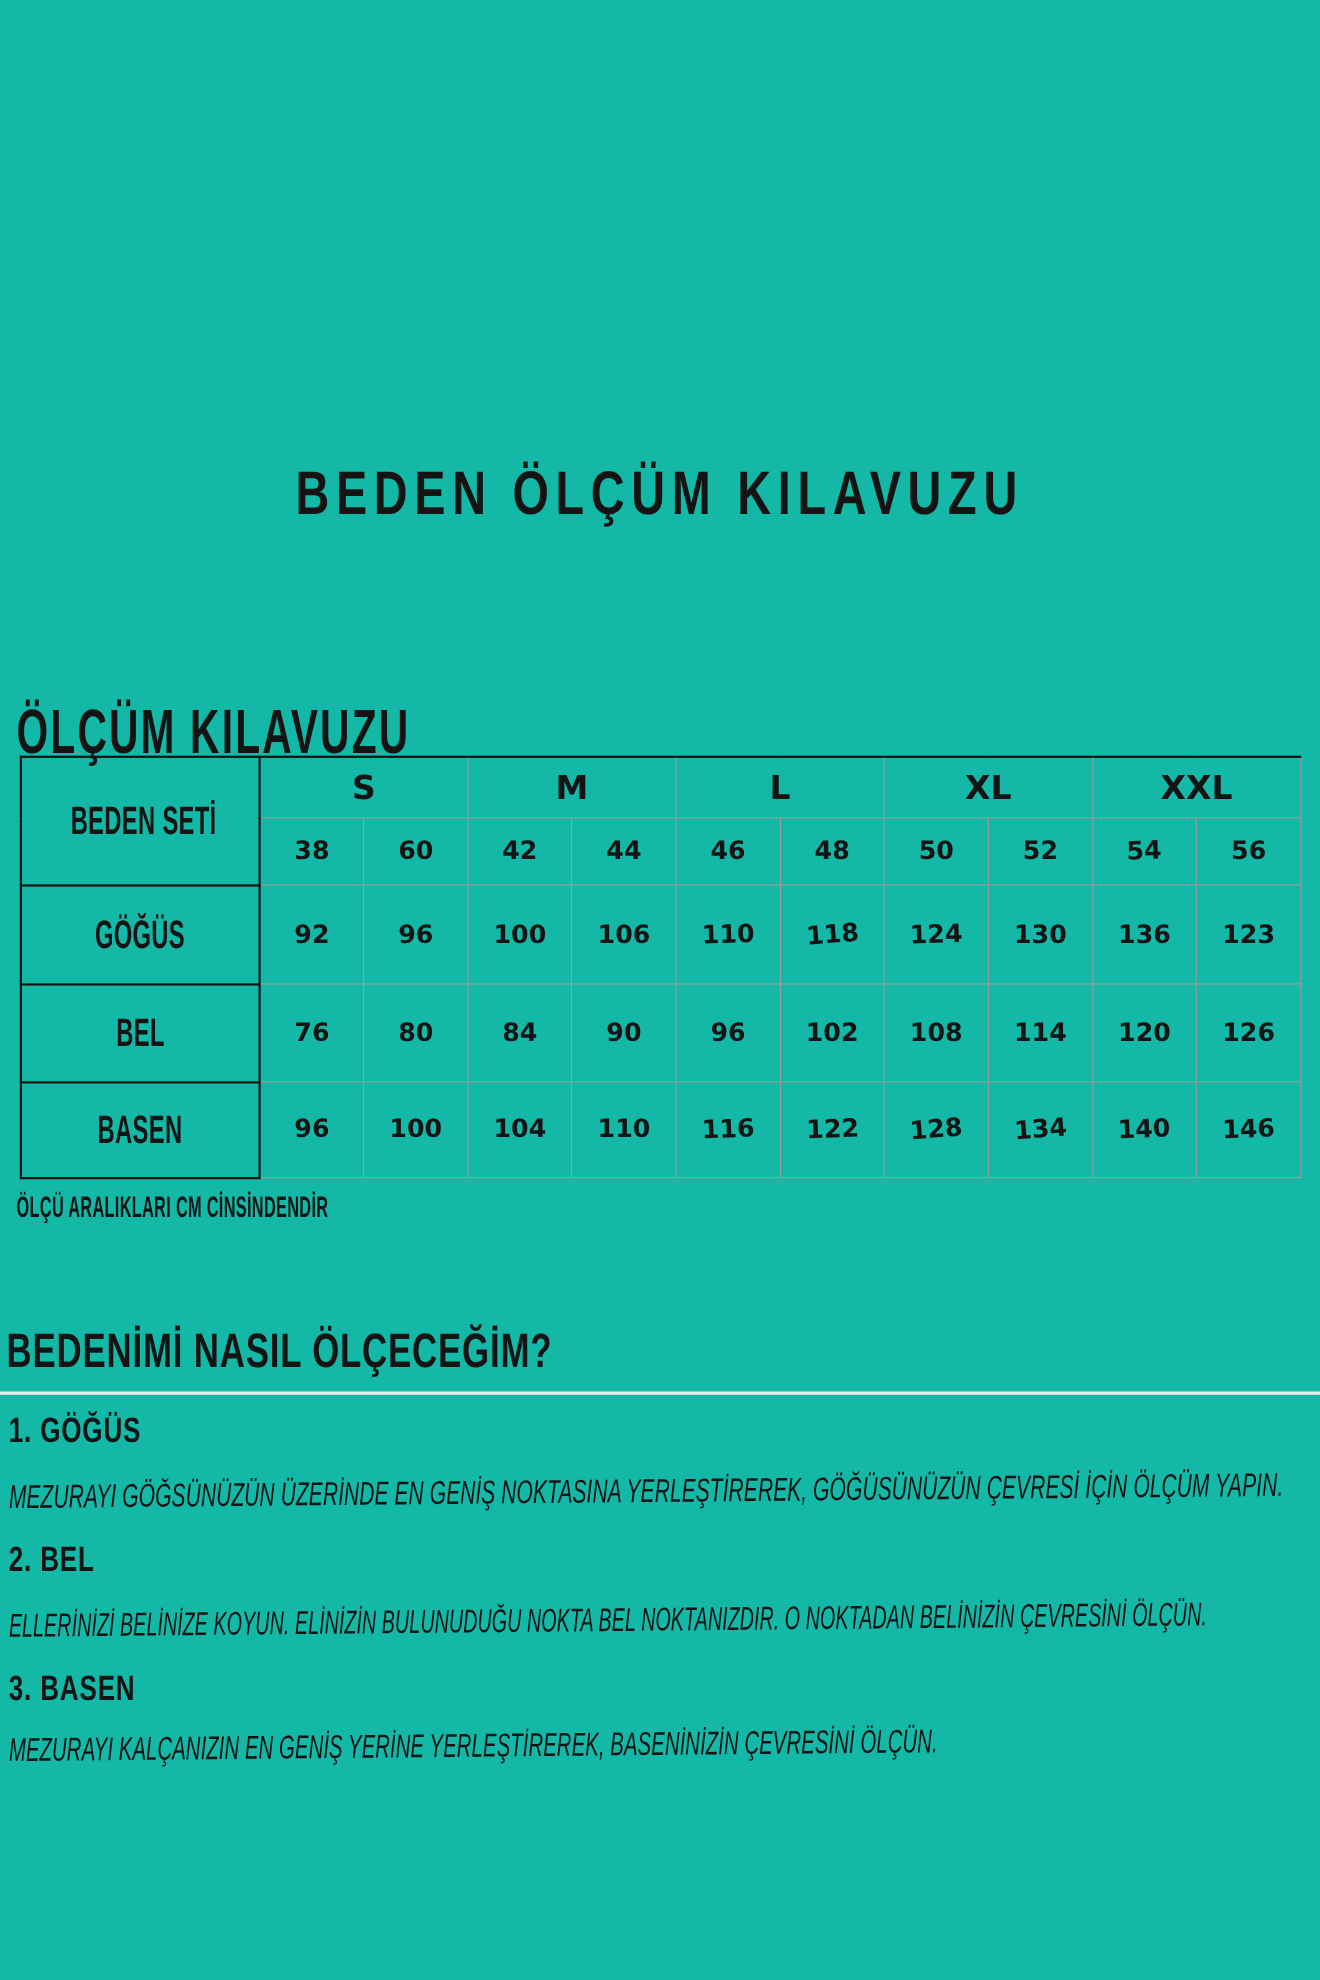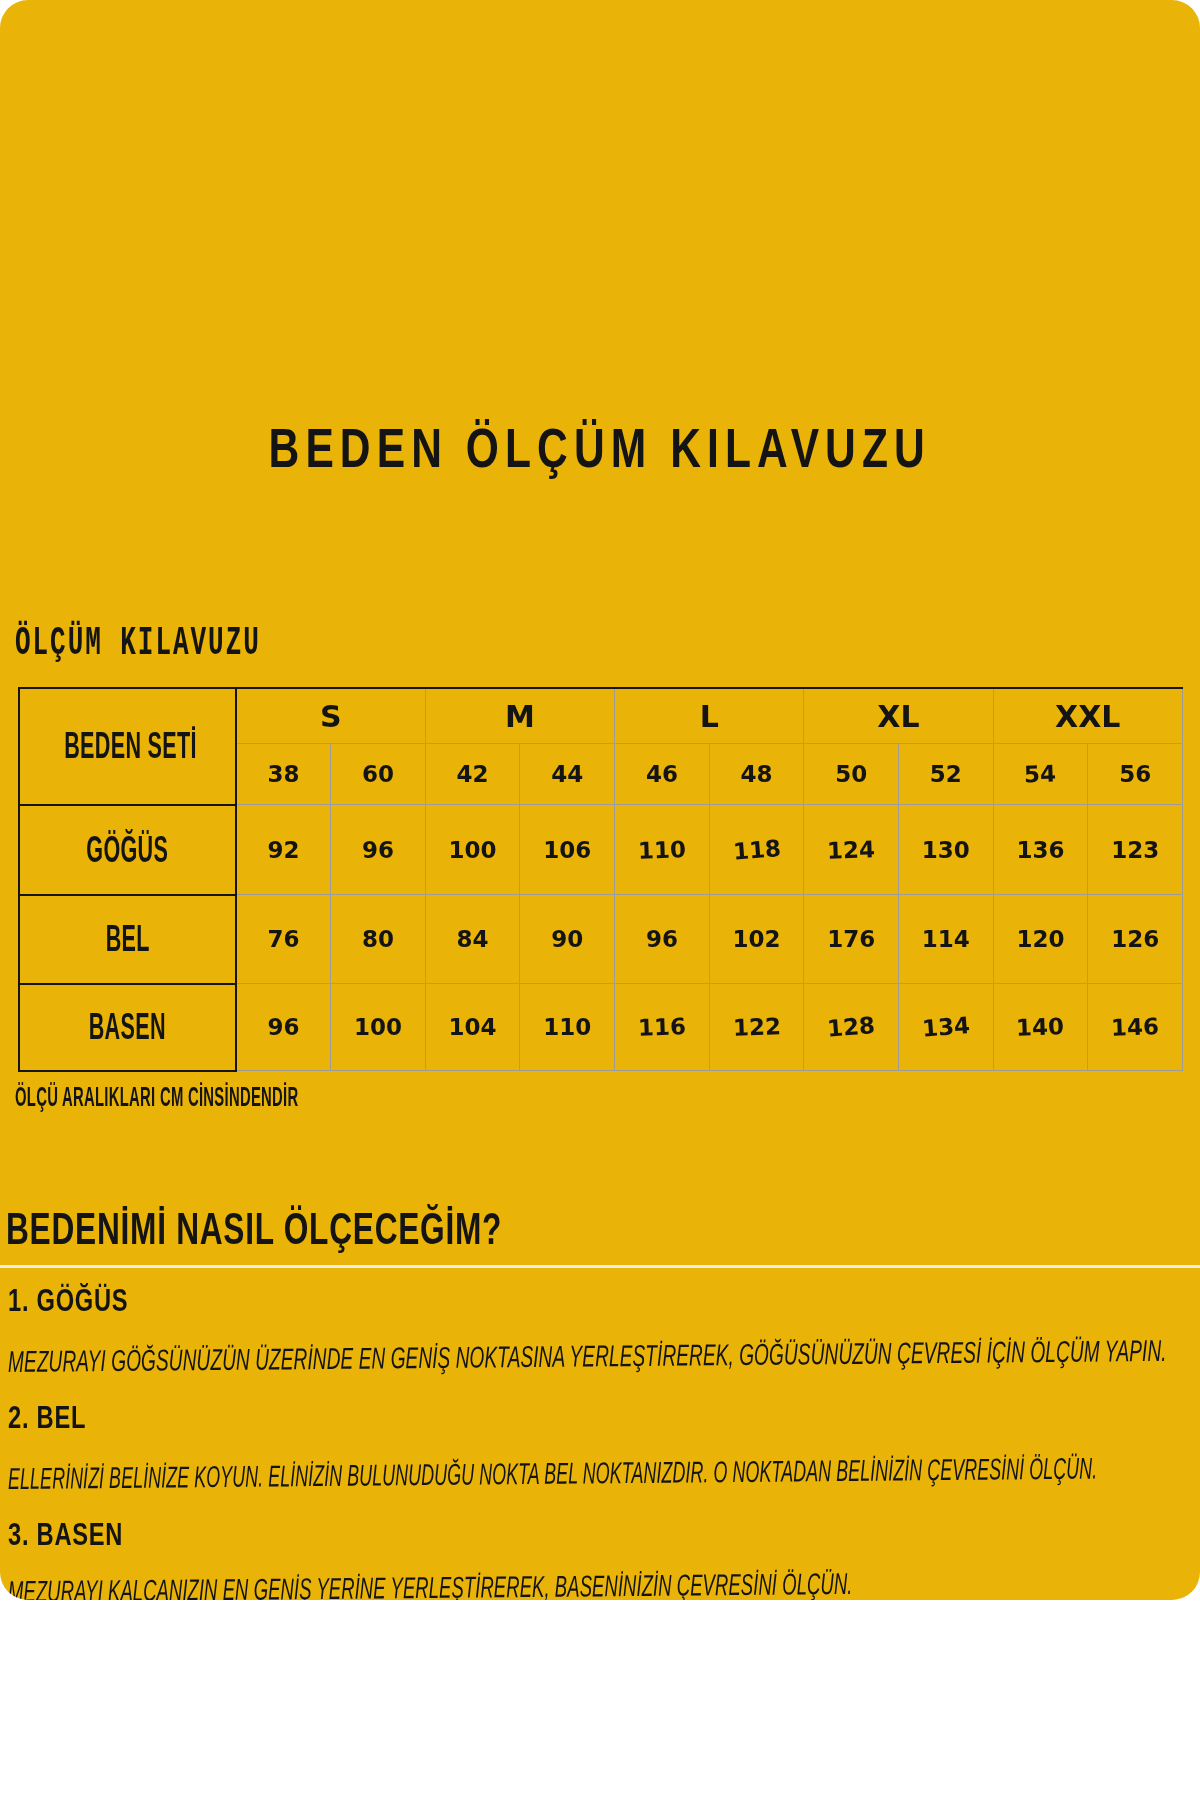--- a/index.html
+++ b/index.html
@@ -1,28 +1,28 @@
 <!DOCTYPE html>
 <html><head>
 <meta charset="utf-8">
 <style>
   html,body{margin:0;padding:0;background:#fff;}
-  .page{position:relative;width:1200px;height:1600px;background:#eab308;overflow:hidden;
-        color:#141414;font-family:"Liberation Sans",sans-serif;border-radius:28px;}
+  .page{position:relative;width:1200px;height:1800px;background:#14b8a6;overflow:hidden;
+        color:#141414;font-family:"Liberation Sans",sans-serif;}
 
   
   .cond{display:inline-block;transform-origin:left center;white-space:nowrap;}
   .cond-c{display:inline-block;transform-origin:center center;white-space:nowrap;}
 
   .title{position:absolute;top:382px;left:0;width:1200px;display:flex;justify-content:center;
          font-weight:700;font-size:56px;line-height:1;letter-spacing:8px;}
   .title .cond-c{transform:scaleX(0.76);}
 
-  .guide-heading{position:absolute;top:591px;left:15px;font-weight:700;font-size:40px;
-         line-height:1;letter-spacing:3px;font-family:Liberation Mono, monospace;}
+  .guide-heading{position:absolute;top:591px;left:15px;font-weight:700;font-size:57px;
+         line-height:1;letter-spacing:3px;}
   .guide-heading .cond{transform:scaleX(0.65);}
 
   
   table.size{position:absolute;left:18px;top:658px;width:1165px;border-collapse:collapse;
          table-layout:fixed;margin-top:29px;}
   table.size td{border:1px solid #9c9c9c;text-align:center;vertical-align:middle;padding:0;}
   table.size tr.letters td{height:54px;border-top:2px solid #151515;}
   table.size tr.numbers td{height:60px;}
   table.size tr.data-r1 td{height:88px;}
   table.size tr.data-r2 td{height:87px;}
@@ -116,21 +116,21 @@
       <td class="cell-v"><span>123</span></td>
     </tr>
     <tr class="data-r2">
       <td class="label-cell"><span class="cond-c">BEL</span></td>
       <td class="cell-v"><span>76</span></td>
       <td class="cell-v"><span>80</span></td>
       <td class="cell-v"><span>84</span></td>
       <td class="cell-v"><span>90</span></td>
       <td class="cell-v"><span>96</span></td>
       <td class="cell-v"><span>102</span></td>
-      <td class="cell-v"><span>176</span></td>
+      <td class="cell-v"><span>108</span></td>
       <td class="cell-v"><span>114</span></td>
       <td class="cell-v"><span>120</span></td>
       <td class="cell-v"><span>126</span></td>
     </tr>
     <tr class="data-r3">
       <td class="label-cell"><span class="cond-c">BASEN</span></td>
       <td class="cell-v"><span>96</span></td>
       <td class="cell-v"><span>100</span></td>
       <td class="cell-v"><span>104</span></td>
       <td class="cell-v"><span>110</span></td>

